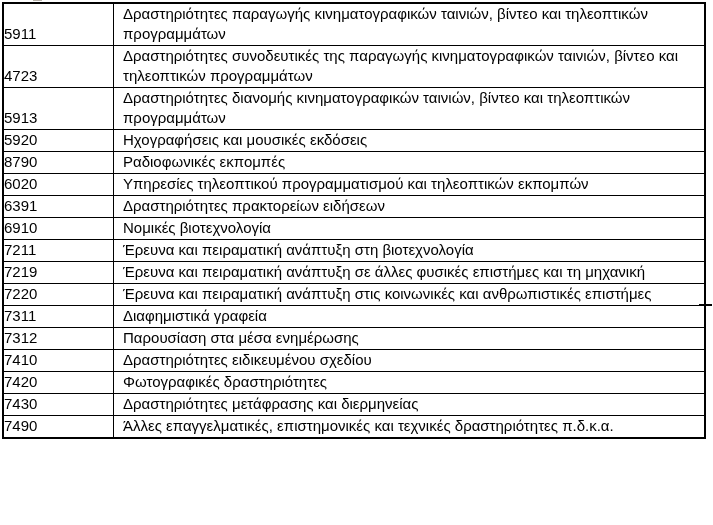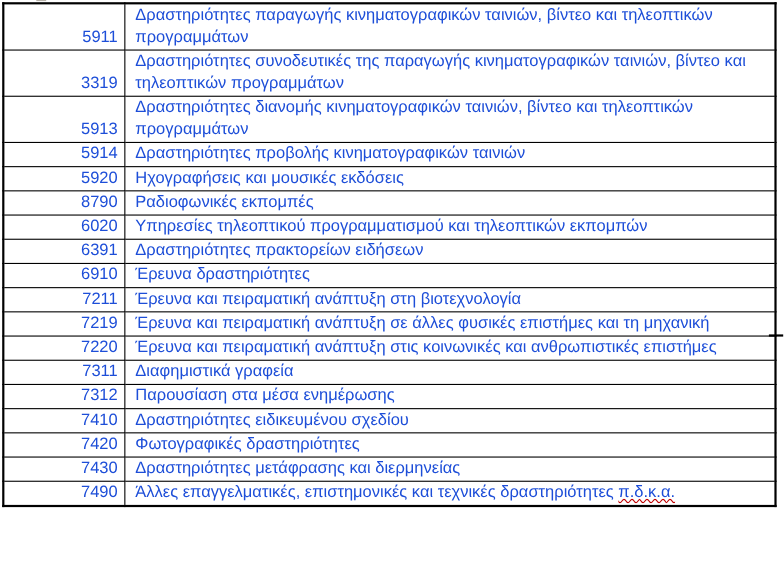--- a/index.html
+++ b/index.html
@@ -21,37 +21,35 @@
     position: absolute;
     left: 2px;
     top: 2px;
     width: 704px;
     border-collapse: collapse;
     table-layout: fixed;
     border: 2px solid #000000;
   }
   table.doc-table td {
     border: 1px solid #000000;
-    color: #1d4ed8;
+    color: #000000;
     font-size: 15px;
     line-height: 20px;
     overflow: hidden;
   }
   td.code-cell {
     width: 103px;
-    text-align: right;
     vertical-align: bottom;
     padding: 0 6px 1px 0;
   }
   td.desc-cell {
     vertical-align: bottom;
     padding: 0 4px 1px 9px;
   }
   .misspell {
-    text-decoration: underline;
     text-decoration-style: wavy;
     text-decoration-color: #c00000;
     text-decoration-thickness: 1px;
     text-decoration-skip-ink: none;
   }
   
   .artifact-dash {
     position: absolute;
     left: 699px;
     top: 304px;
@@ -79,44 +77,36 @@
       <td class="code-cell">
         <span>5911</span>
       </td>
       <td class="desc-cell">
         <span>Δραστηριότητες παραγωγής κινηματογραφικών ταινιών, βίντεο και τηλεοπτικών προγραμμάτων</span>
       </td>
     </tr>
 
     <tr>
       <td class="code-cell">
-        <span>3319</span>
+        <span>4723</span>
       </td>
       <td class="desc-cell">
         <span>Δραστηριότητες συνοδευτικές της παραγωγής κινηματογραφικών ταινιών, βίντεο και τηλεοπτικών προγραμμάτων</span>
       </td>
     </tr>
 
     <tr>
       <td class="code-cell">
         <span>5913</span>
       </td>
       <td class="desc-cell">
         <span>Δραστηριότητες διανομής κινηματογραφικών ταινιών, βίντεο και τηλεοπτικών προγραμμάτων</span>
       </td>
     </tr>
 
-    <tr>
-      <td class="code-cell">
-        <span>5914</span>
-      </td>
-      <td class="desc-cell">
-        <span>Δραστηριότητες προβολής κινηματογραφικών ταινιών</span>
-      </td>
-    </tr>
 
     <tr>
       <td class="code-cell">
         <span>5920</span>
       </td>
       <td class="desc-cell">
         <span>Ηχογραφήσεις και μουσικές εκδόσεις</span>
       </td>
     </tr>
 
@@ -145,21 +135,21 @@
       <td class="desc-cell">
         <span>Δραστηριότητες πρακτορείων ειδήσεων</span>
       </td>
     </tr>
 
     <tr>
       <td class="code-cell">
         <span>6910</span>
       </td>
       <td class="desc-cell">
-        <span>Έρευνα δραστηριότητες</span>
+        <span>Νομικές βιοτεχνολογία</span>
       </td>
     </tr>
 
 
     <tr>
       <td class="code-cell">
         <span>7211</span>
       </td>
       <td class="desc-cell">
         <span>Έρευνα και πειραματική ανάπτυξη στη βιοτεχνολογία</span>

